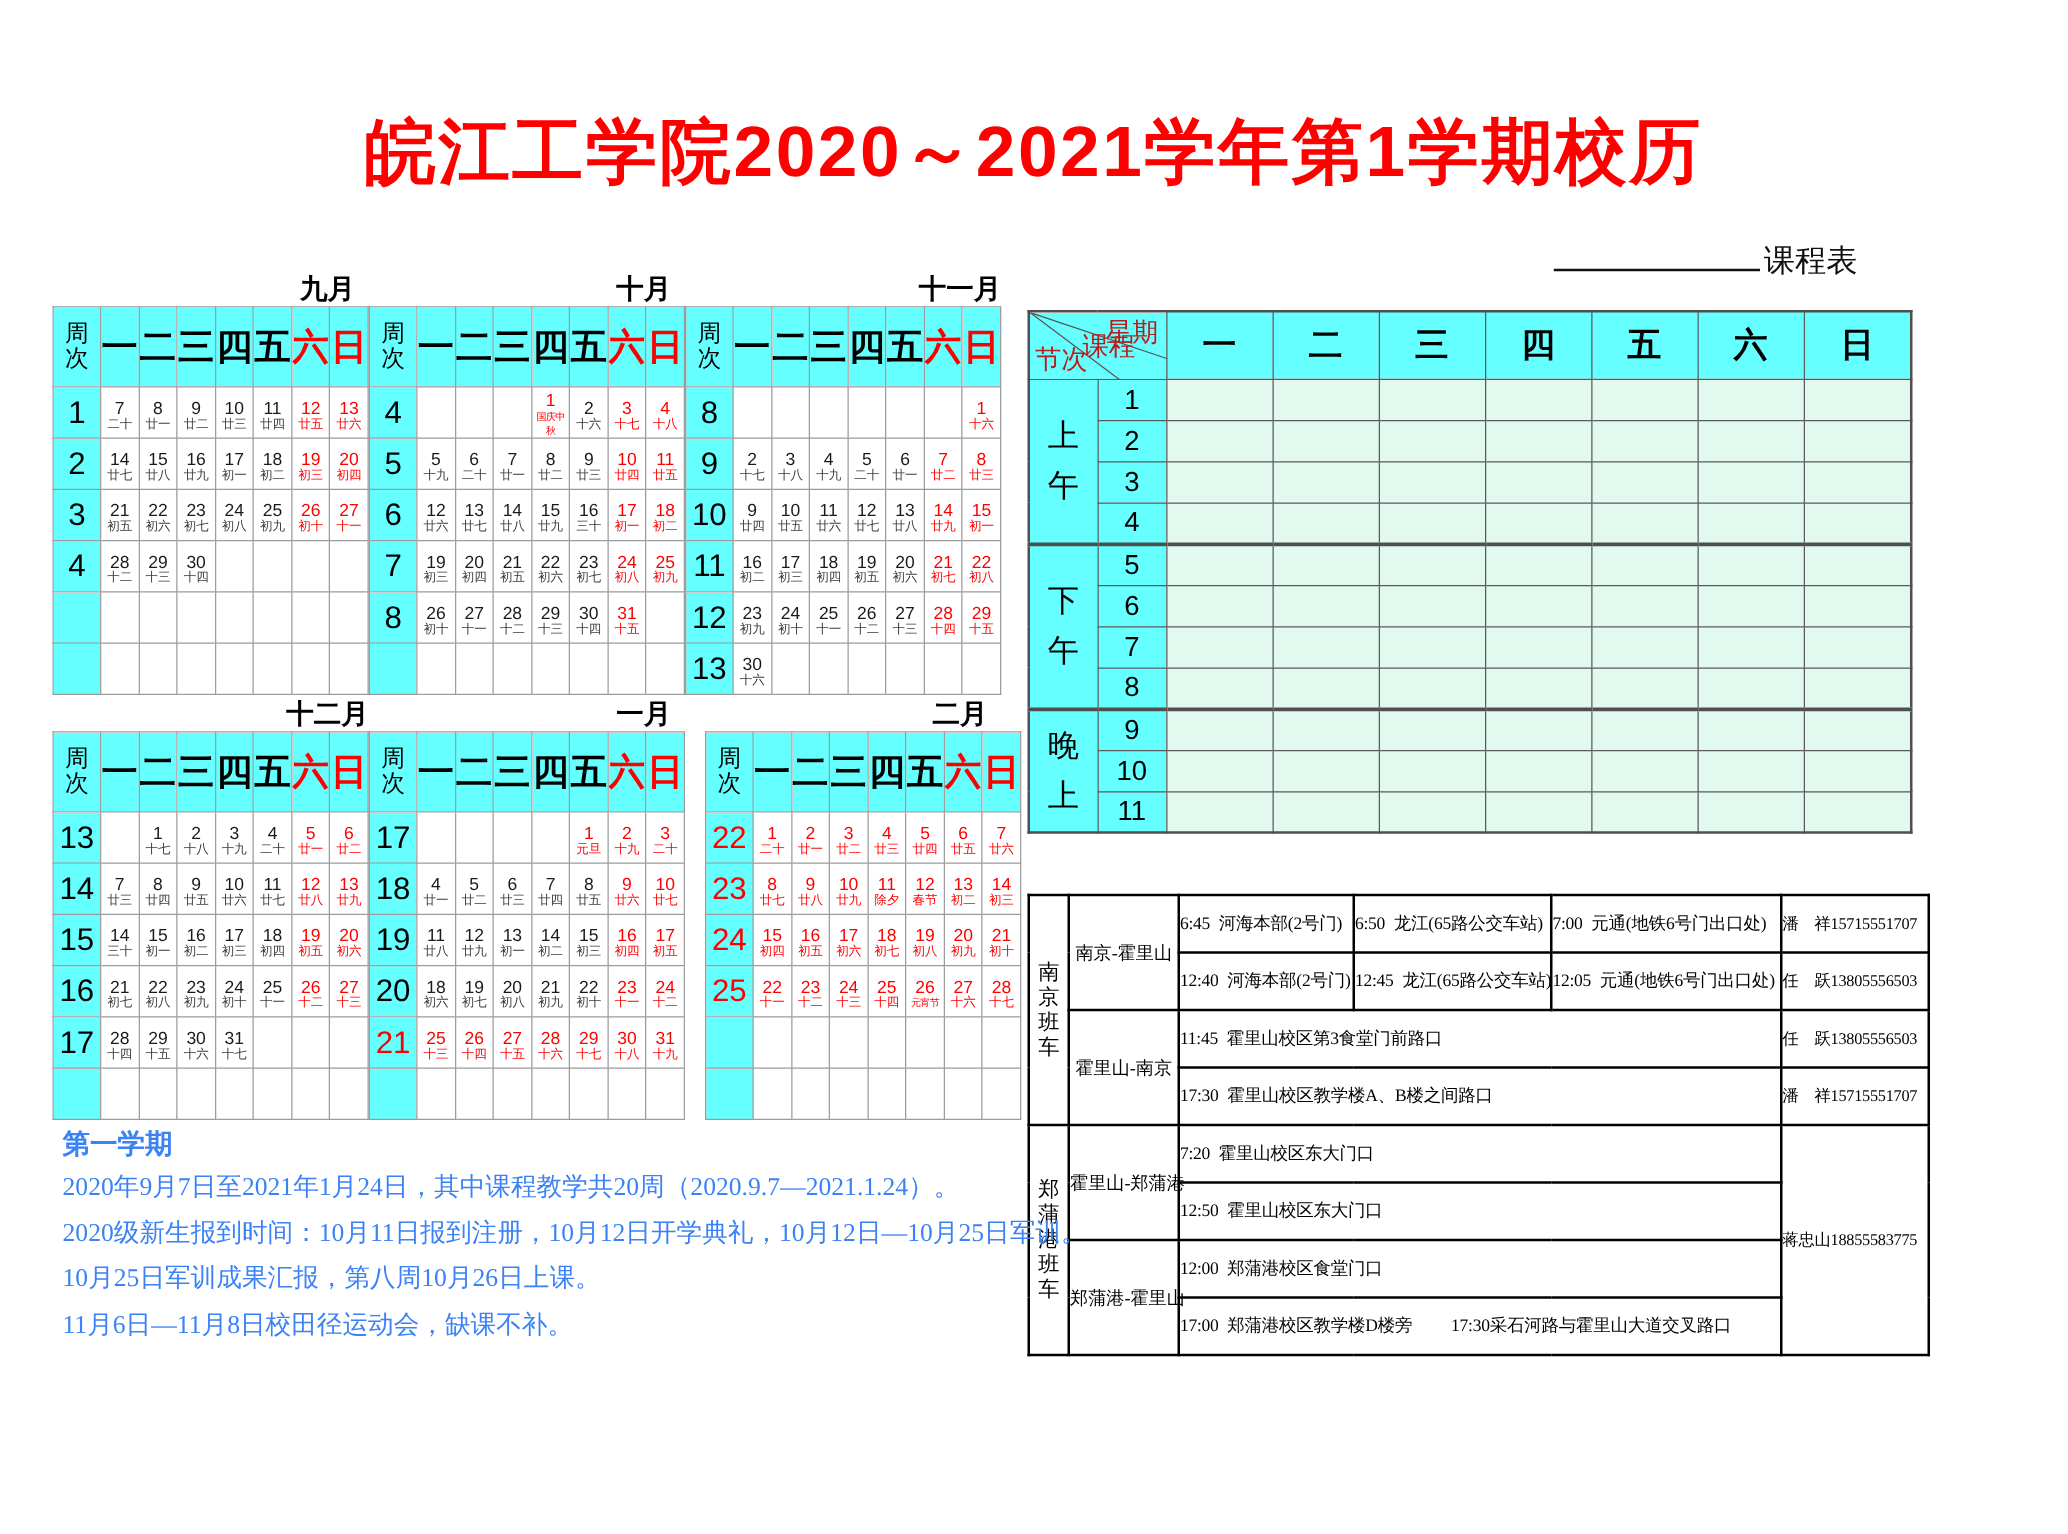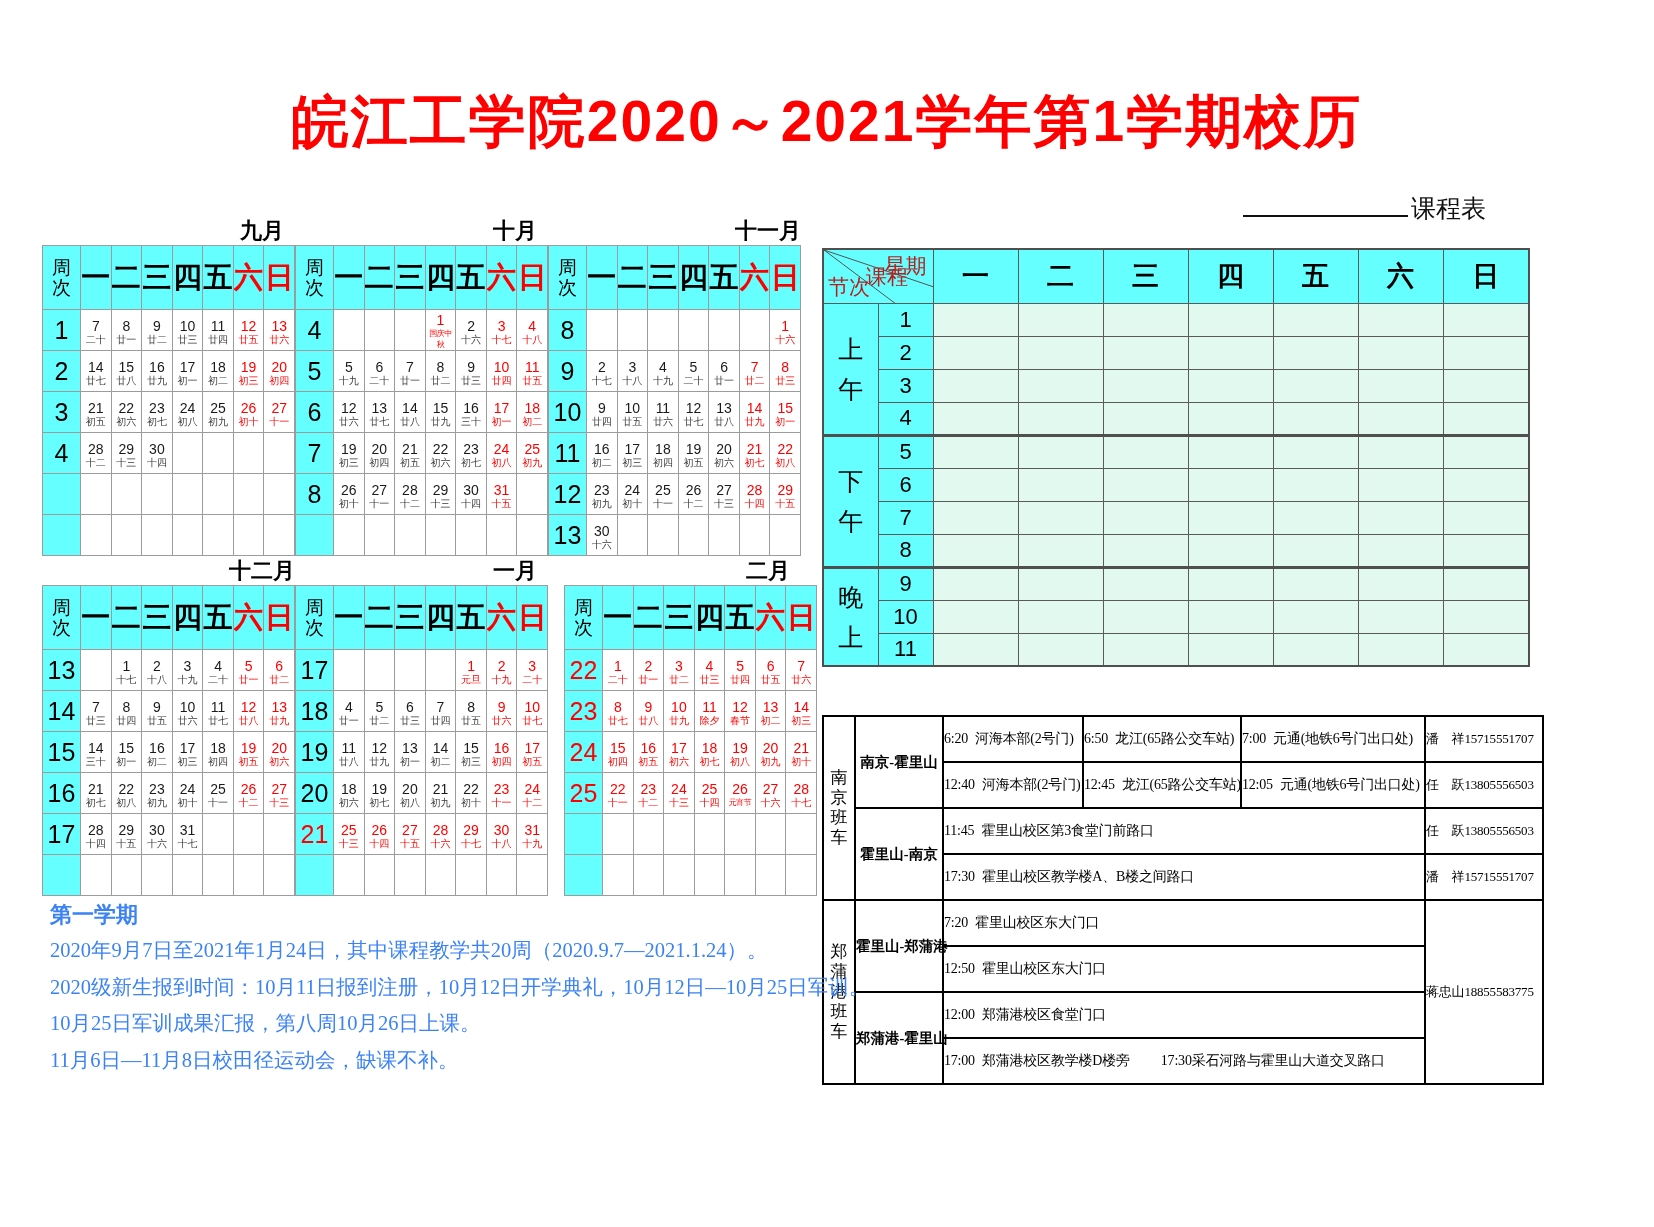--- a/index.html
+++ b/index.html
@@ -50,21 +50,21 @@
   .tt-period{background:#66ffff;font-size:22px;}
   .tt-body{background:#e2f9ef;}
   .tt .sec-top{border-top:3px solid #4f4f4f;}
 
   
   .bus-wrap{position:absolute;left:822px;top:715px;font-family:"Liberation Serif",serif;}
   .bus{border-collapse:collapse;table-layout:fixed;width:720px;border:2.5px solid #000;}
   .bus td{border:2px solid #000;padding:0;vertical-align:middle;}
   .bus tr{height:46px;}
   .bus-group{text-align:center;font-size:17px;line-height:20px;}
-  .bus-route{text-align:center;font-size:14.5px;white-space:nowrap;font-weight:bold;}
+  .bus-route{text-align:center;font-size:14.5px;white-space:nowrap;}
   .bus-stop{text-align:left;font-size:14px;white-space:nowrap;padding-left:5px;letter-spacing:-0.2px;}
   .bus-stop .time{margin-right:7px;}
   .bus-stop .extra{margin-left:31px;}
   .bus-contact{text-align:left;font-size:13px;white-space:nowrap;padding-left:3px;letter-spacing:-0.2px;}
 
   
   .notes{position:absolute;left:50px;top:898px;font-family:Liberation Serif, serif;color:#3b82f6;}
   .notes-heading{font-size:22px;font-weight:bold;line-height:34px;}
   .note-line{font-size:20.5px;line-height:36.5px;white-space:nowrap;}
 </style>
@@ -1279,21 +1279,21 @@
       </colgroup>
       <tbody>
           <tr>
             <td class="bus-group" rowspan="4">
               <div>南</div>
               <div>京</div>
               <div>班</div>
               <div>车</div>
             </td>
             <td class="bus-route" rowspan="2">南京-霍里山</td>
-            <td class="bus-stop"><span class="time">6:20</span><span class="stop">河海本部(2号门)</span></td>
+            <td class="bus-stop"><span class="time">6:45</span><span class="stop">河海本部(2号门)</span></td>
             <td class="bus-stop"><span class="time">6:50</span><span class="stop">龙江(65路公交车站)</span></td>
             <td class="bus-stop"><span class="time">7:00</span><span class="stop">元通(地铁6号门出口处)</span></td>
             <td class="bus-contact">潘　祥15715551707</td>
           </tr>
           <tr>
             <td class="bus-stop"><span class="time">12:40</span><span class="stop">河海本部(2号门)</span></td>
             <td class="bus-stop"><span class="time">12:45</span><span class="stop">龙江(65路公交车站)</span></td>
             <td class="bus-stop"><span class="time">12:05</span><span class="stop">元通(地铁6号门出口处)</span></td>
             <td class="bus-contact">任　跃13805556503</td>
           </tr>

